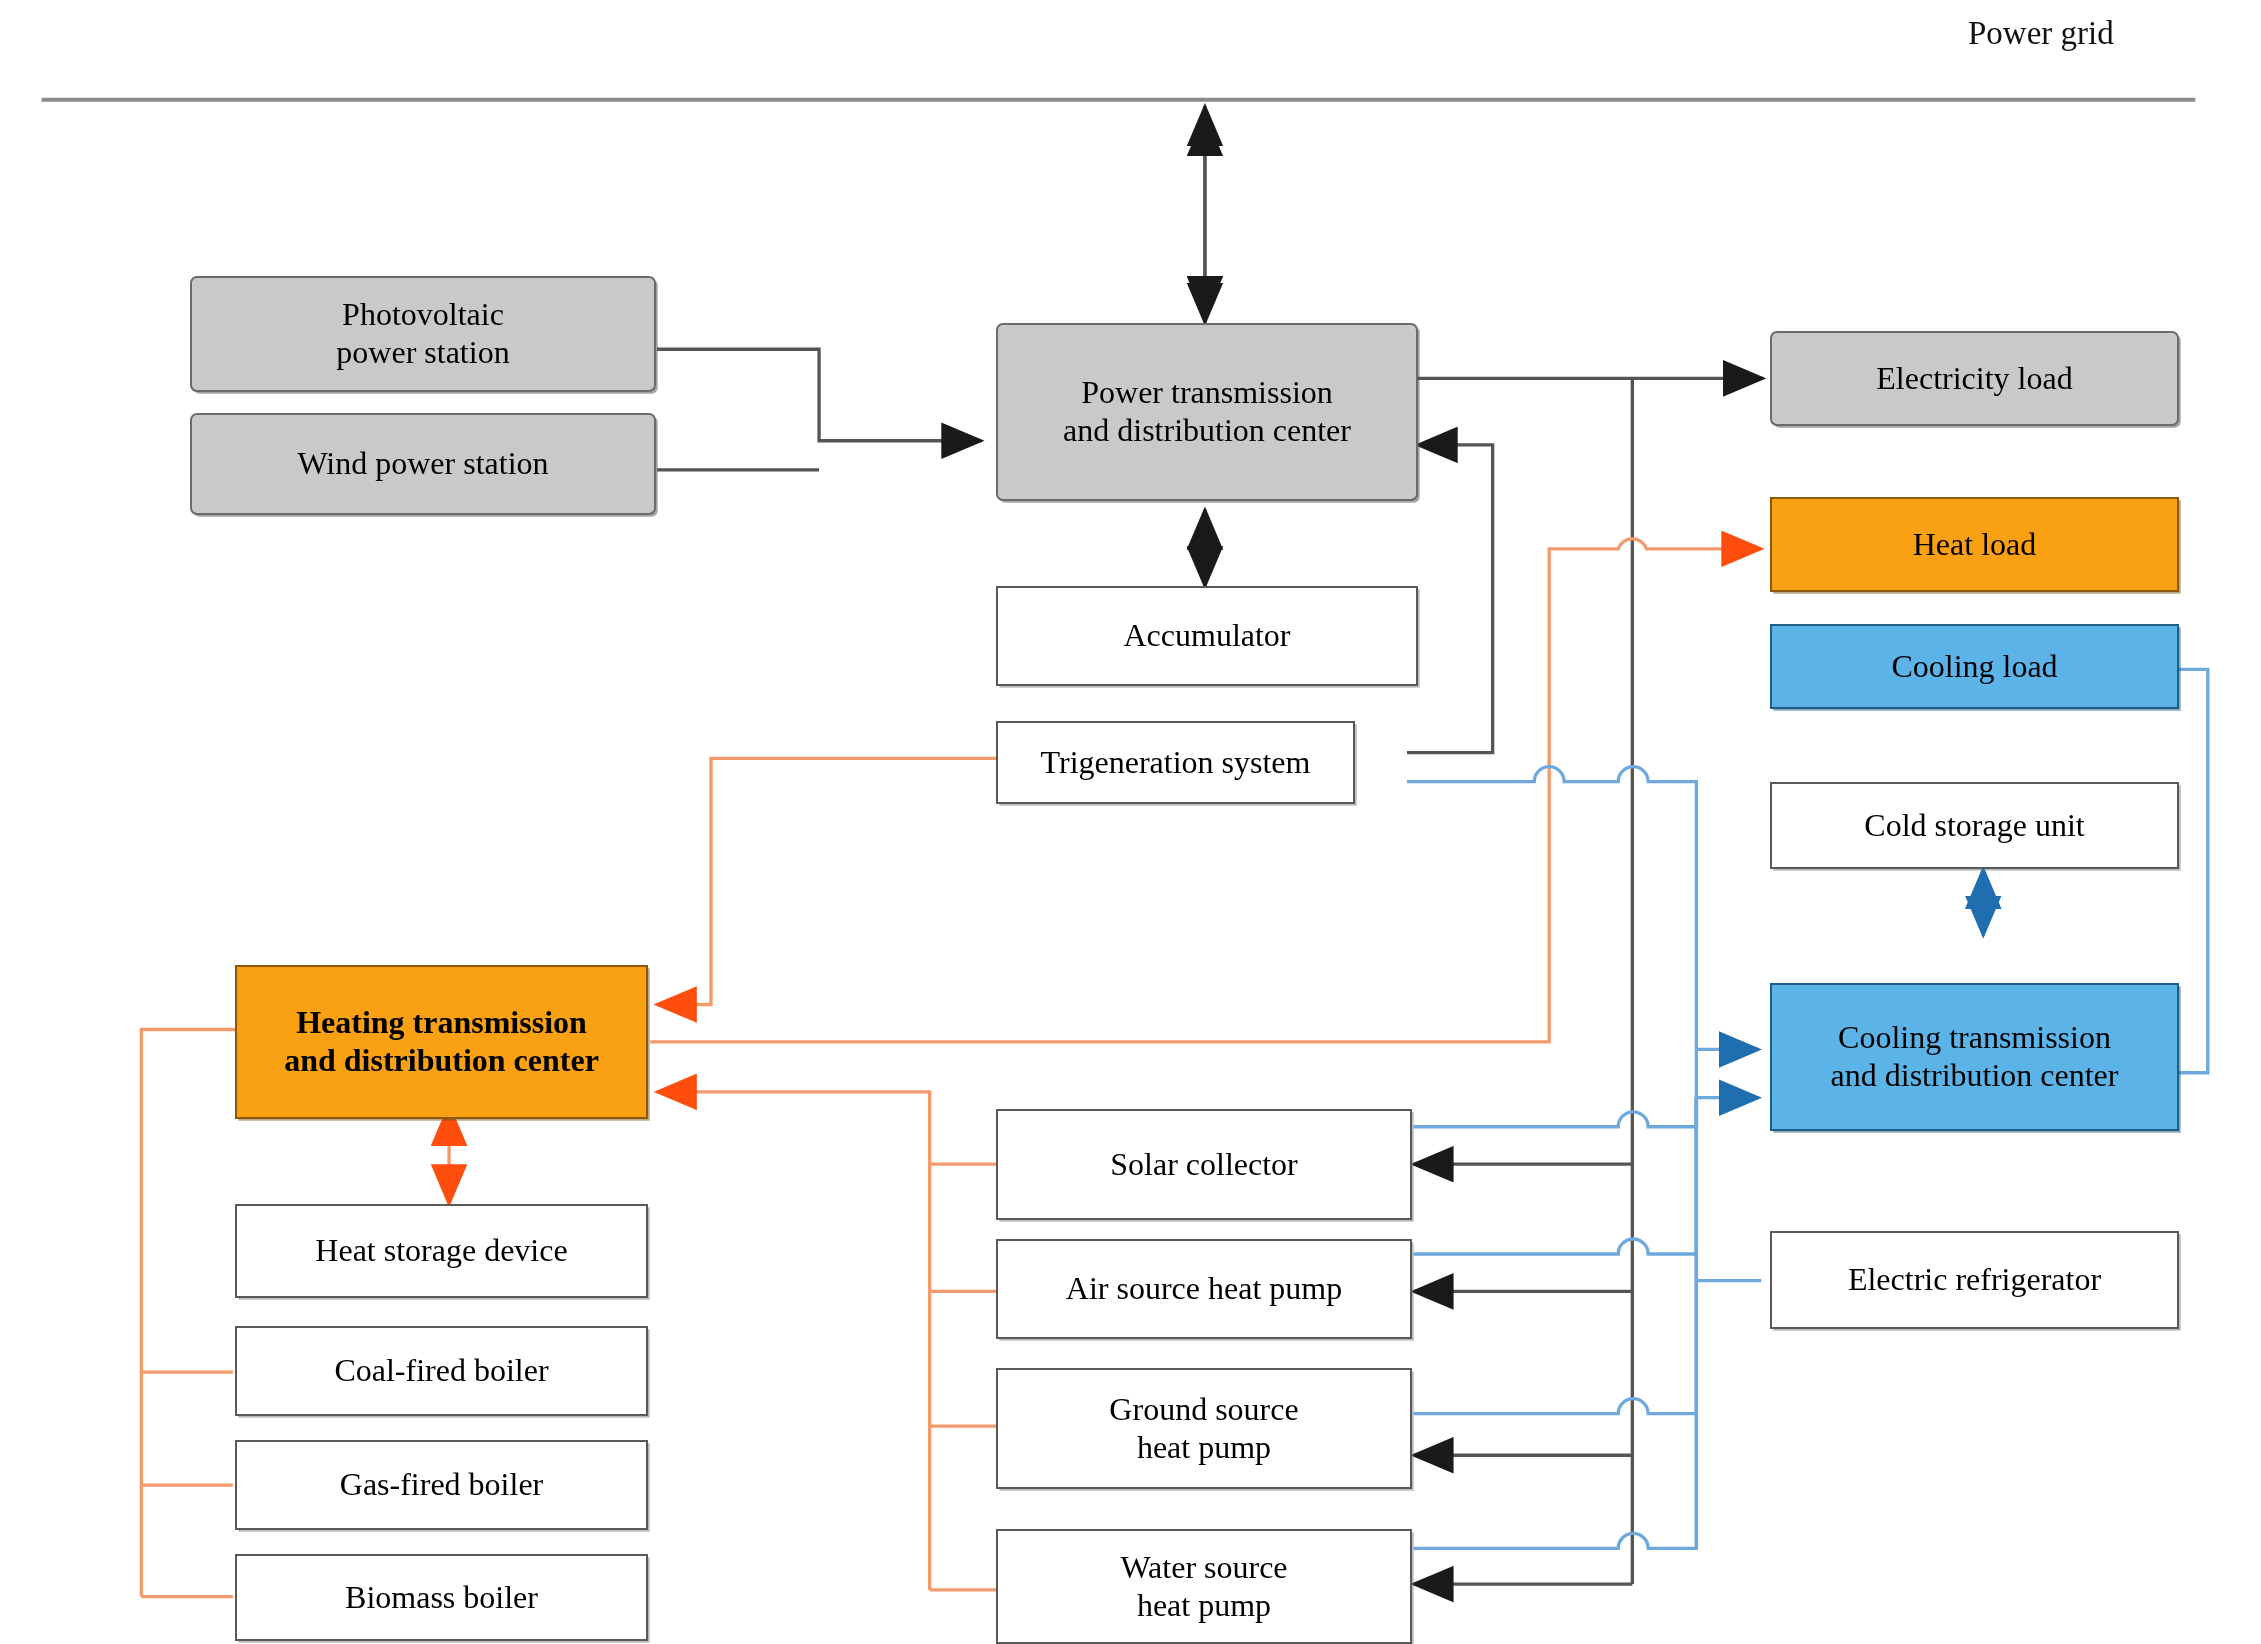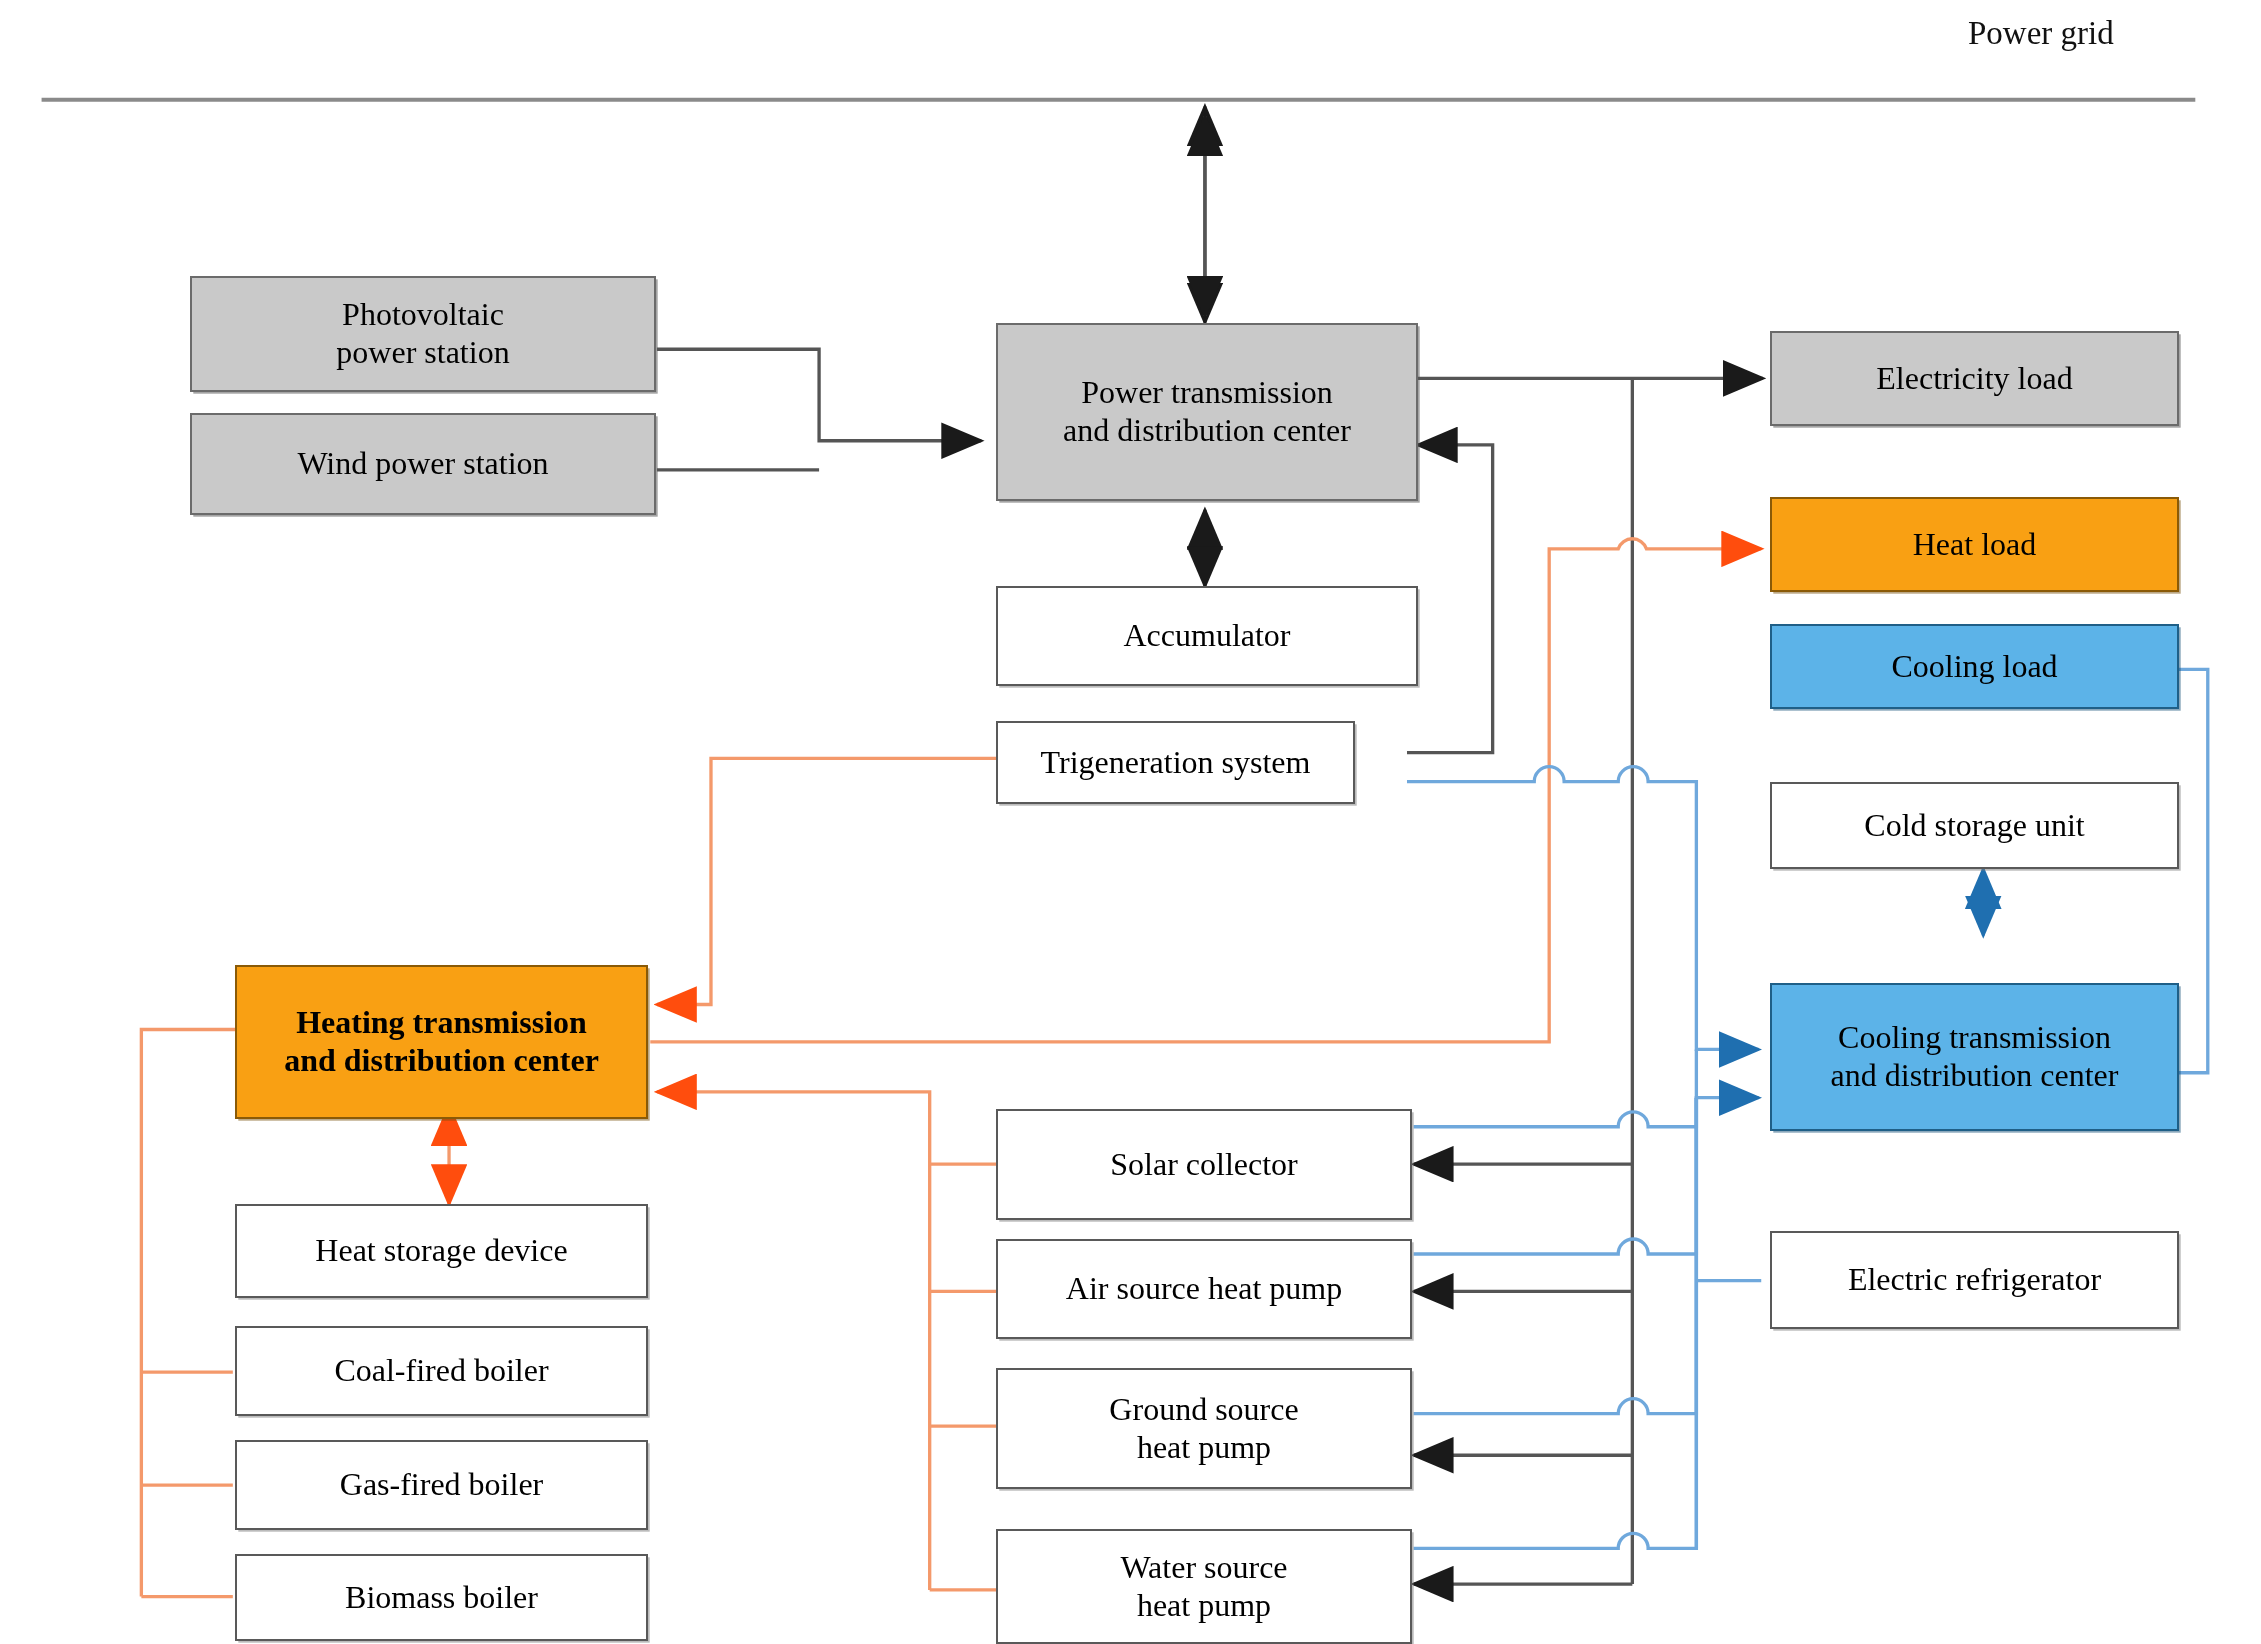--- a/index.html
+++ b/index.html
@@ -3,21 +3,21 @@
 <meta charset="utf-8">
 <style>
   html,body{margin:0;padding:0;background:#fff;}
   body{font-family:"Liberation Serif","DejaVu Serif",serif;}
   #stage{position:relative;width:2261px;height:1644px;background:#fff;overflow:hidden;}
   #wires{position:absolute;left:0;top:0;width:2261px;height:1644px;}
   .node{position:absolute;box-sizing:border-box;border:2.5px solid #595959;
         display:flex;align-items:center;justify-content:center;text-align:center;
         color:#000;line-height:1.18;white-space:pre-line;
         font-family:"Liberation Serif","DejaVu Serif",serif;}
-  .gray{background:#c9c9c9;border-color:#6b6b6b;box-shadow:2.5px 2.5px 0 -0.8px rgba(90,90,90,.55);}
+  .gray{background:#c9c9c9;border-color:#6b6b6b;box-shadow:2.5px 2.5px 0 -0.8px rgba(90,90,90,.55);border-radius:7px;}
   .white{background:#ffffff;border-color:#595959;box-shadow:2.5px 2.5px 0 -0.8px rgba(120,120,120,.5);}
   .orange{background:#f9a013;border-color:#8a5a07;box-shadow:2.5px 2.5px 0 -0.8px rgba(120,80,10,.5);}
   .blue{background:#5cb3e8;border-color:#1f5f87;box-shadow:2.5px 2.5px 0 -0.8px rgba(20,80,120,.5);}
   .grid-label{position:absolute;font-size:33px;color:#111;white-space:nowrap;}
 </style>
 </head>
 <body>
 
 <div id="stage">
 

